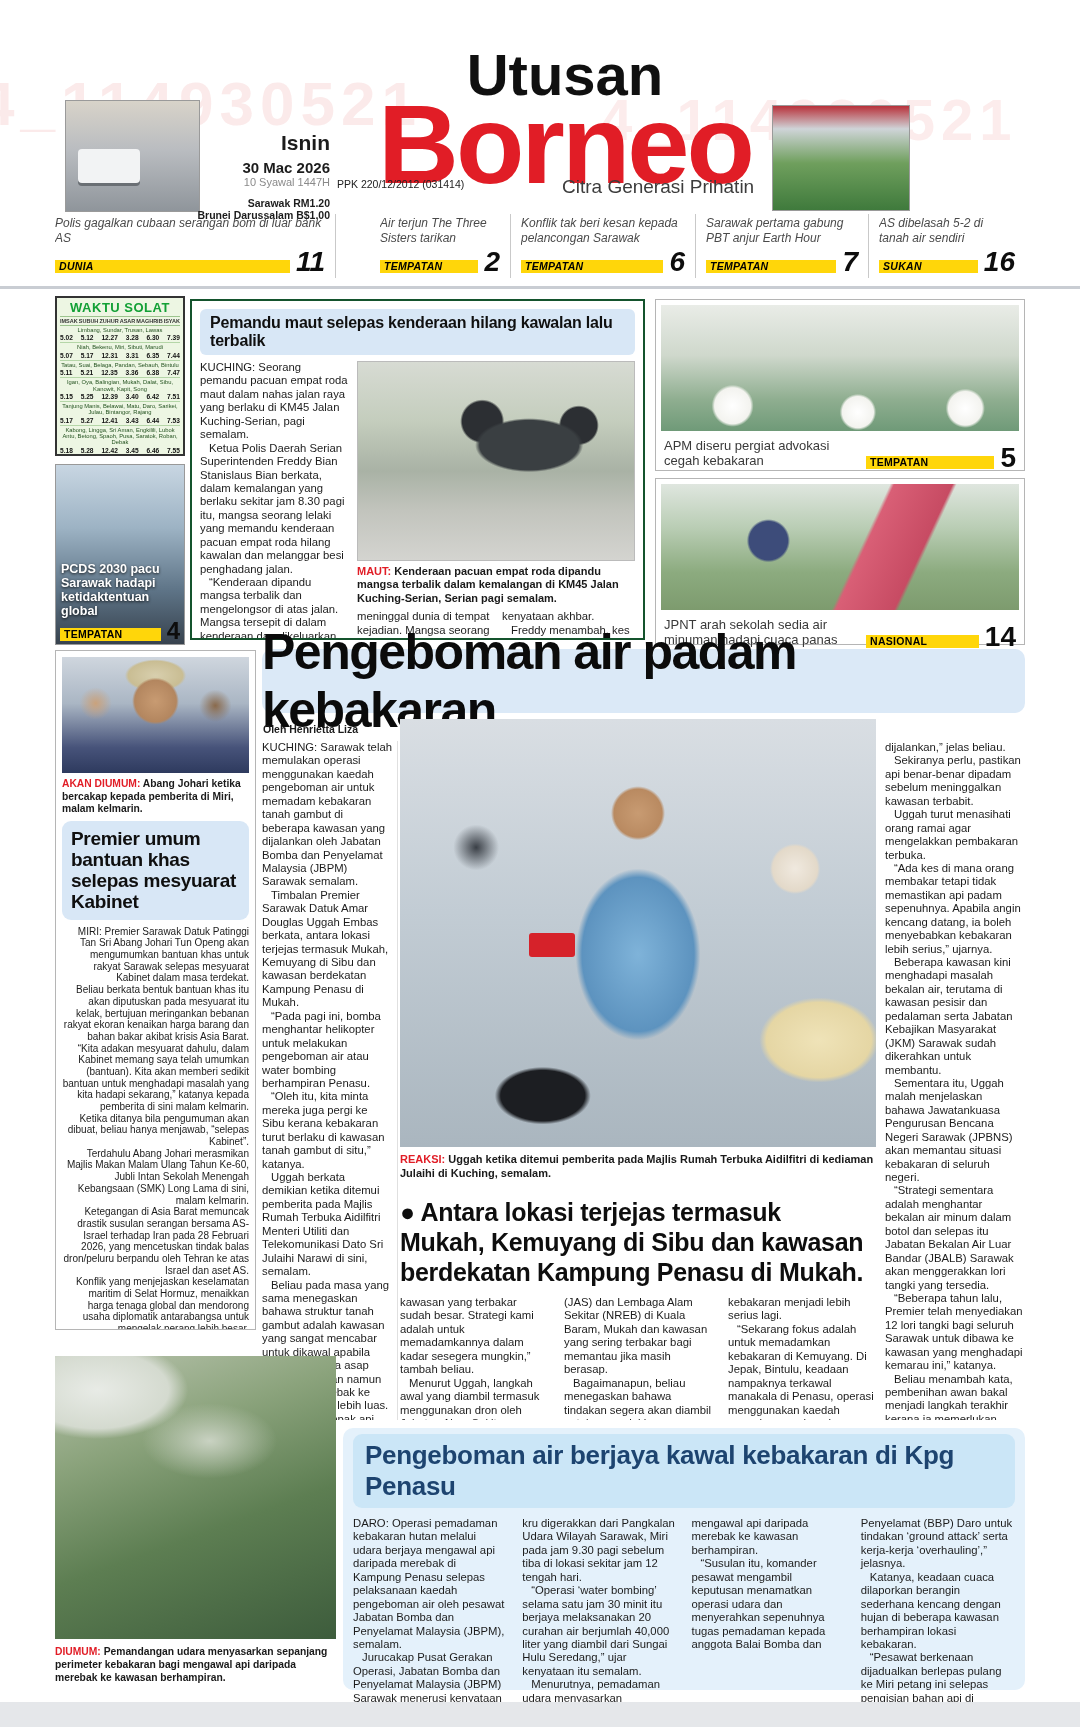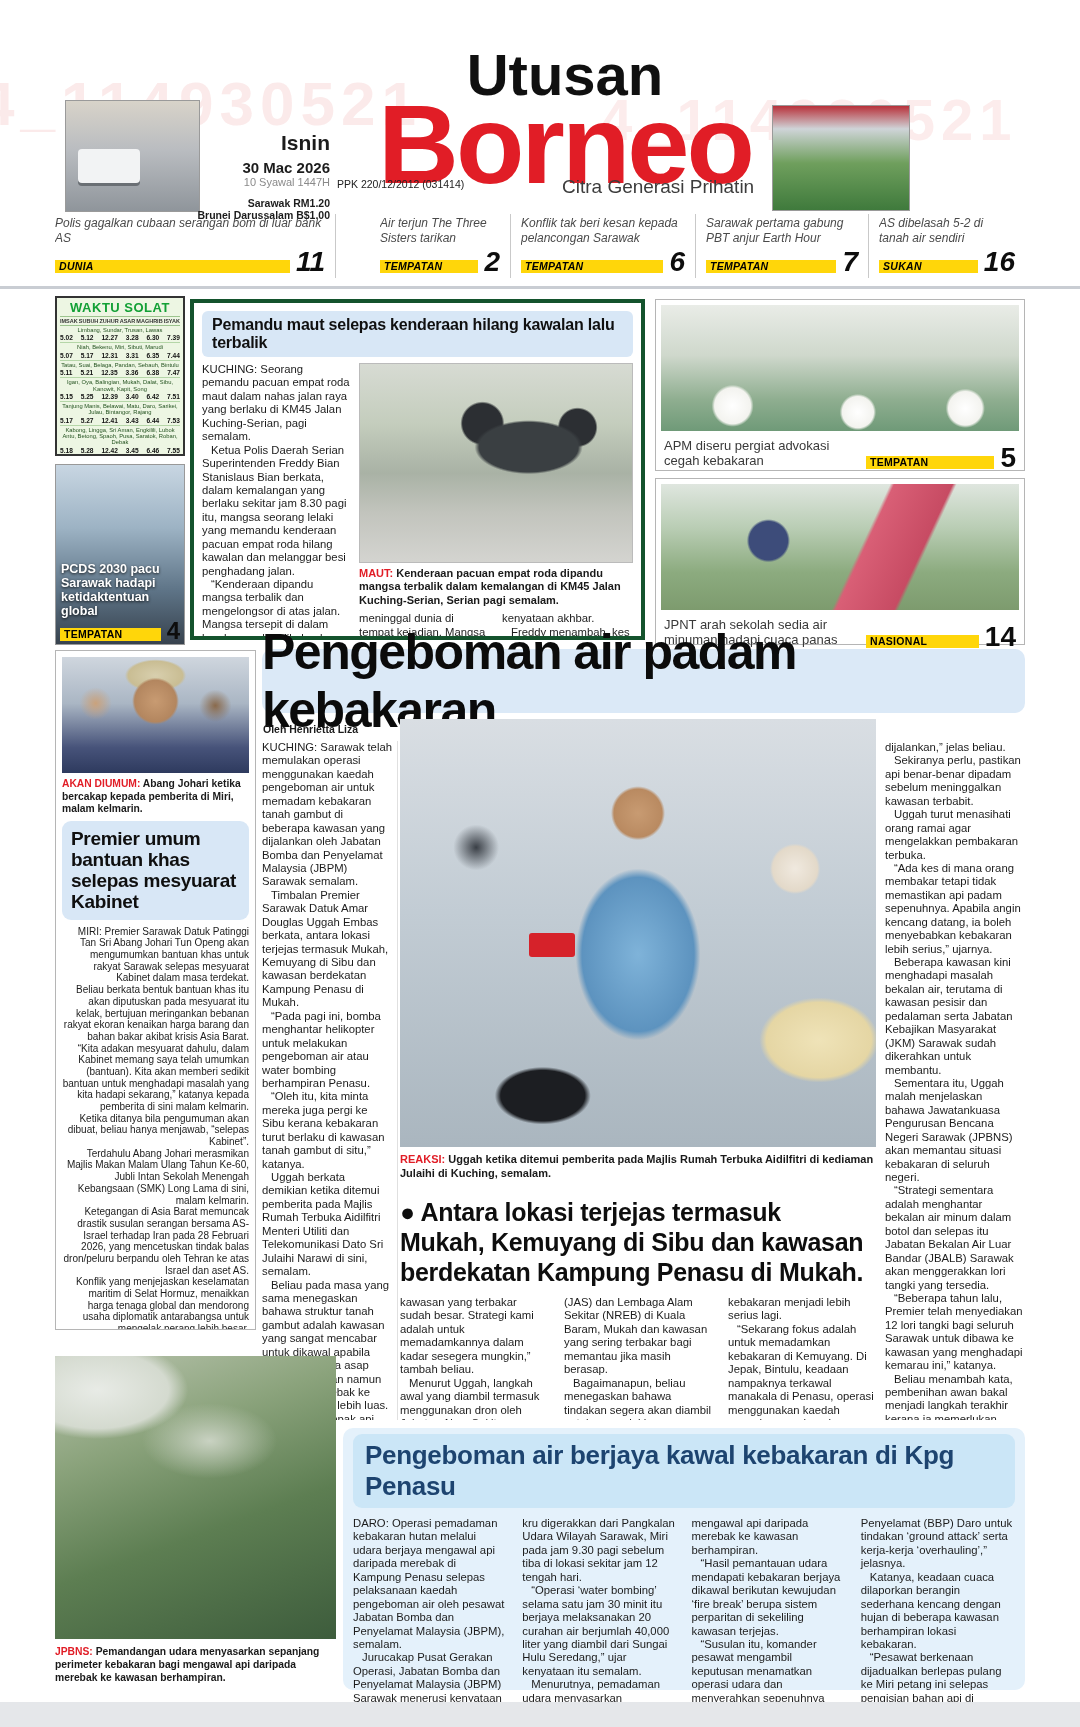--- a/index.html
+++ b/index.html
@@ -49,21 +49,21 @@
   .prow-times{display:flex;justify-content:space-between;font-weight:700;font-size:6.6px;color:#111;
               border-bottom:1px solid #b5d6a8;padding:1px 0;}
   
   .pcds{position:absolute;left:55px;top:464px;width:130px;height:181px;border:1px solid #999;box-sizing:border-box;
     background:linear-gradient(180deg,#c8d6e2 0%,#9db3c4 35%,#5e7487 70%,#37424e 100%);}
   .pcds-text{position:absolute;bottom:26px;left:5px;right:5px;color:#fff;font-weight:800;font-size:12.5px;
              line-height:1.12;text-shadow:0 1px 3px rgba(0,0,0,.85);}
   .pcds-label{position:absolute;bottom:3px;left:4px;right:4px;display:flex;align-items:flex-end;}
   .pcds-label .pnum{font-size:24px;line-height:20px;}
   
-  .accident{position:absolute;left:190px;top:299px;width:455px;height:341px;border:4px solid #14532d;
+  .accident{position:absolute;left:190px;top:299px;width:455px;height:341px;border:2px solid #14532d;
             box-sizing:border-box;padding:8px;overflow:hidden;}
   .accident-headline{background:#d8e7f6;border-radius:6px;padding:5px 10px;font-size:16px;font-weight:800;
                      letter-spacing:-.2px;color:#101010;}
   .accident-body{display:flex;margin-top:6px;gap:9px;}
   .accident-col1{width:148px;font-size:11.3px;line-height:1.19;overflow:hidden;height:290px;}
   .accident-right{flex:1;}
   .accident-photo{height:200px;border:1px solid #bbb;box-sizing:border-box;background:
      radial-gradient(ellipse 90px 45px at 62% 42%, #3a3f42 0%, #3a3f42 55%, transparent 60%),
      radial-gradient(circle 22px at 45% 30%, #2c2f33 0%, #2c2f33 90%, transparent 100%),
      radial-gradient(circle 20px at 80% 32%, #2c2f33 0%, #2c2f33 90%, transparent 100%),
@@ -389,38 +389,37 @@
       <p>“Ada kes di mana orang membakar tetapi tidak memastikan api padam sepenuhnya. Apabila angin kencang datang, ia boleh menyebabkan kebakaran lebih serius,” ujarnya.</p>
       <p>Beberapa kawasan kini menghadapi masalah bekalan air, terutama di kawasan pesisir dan pedalaman serta Jabatan Kebajikan Masyarakat (JKM) Sarawak sudah dikerahkan untuk membantu.</p>
       <p>Sementara itu, Uggah malah menjelaskan bahawa Jawatankuasa Pengurusan Bencana Negeri Sarawak (JPBNS) akan memantau situasi kebakaran di seluruh negeri.</p>
       <p>“Strategi sementara adalah menghantar bekalan air minum dalam botol dan selepas itu Jabatan Bekalan Air Luar Bandar (JBALB) Sarawak akan menggerakkan lori tangki yang tersedia.</p>
       <p>“Beberapa tahun lalu, Premier telah menyediakan 12 lori tangki bagi seluruh Sarawak untuk dibawa ke kawasan yang menghadapi kemarau ini,” katanya.</p>
       <p>Beliau menambah kata, pembenihan awan bakal menjadi langkah terakhir kerana ia memerlukan kehadiran awan.</p>
     </div>
 
   <div class="bottom-photo"></div>
   <div class="caption bottom-caption">
-    <span class="cap-label">JPBNS:</span>
+    <span class="cap-label">DIUMUM:</span>
     <span>Pemandangan udara menyasarkan sepanjang perimeter kebakaran bagi mengawal api daripada merebak ke kawasan berhampiran.</span>
   </div>
   <div class="bottom-panel">
     <div class="bottom-headline">Pengeboman air berjaya kawal kebakaran di Kpg Penasu</div>
     <div class="bottom-cols">
       <div class="body">
           <p>DARO: Operasi pemadaman kebakaran hutan melalui udara berjaya mengawal api daripada merebak di Kampung Penasu selepas pelaksanaan kaedah pengeboman air oleh pesawat Jabatan Bomba dan Penyelamat Malaysia (JBPM), semalam.</p>
           <p>Jurucakap Pusat Gerakan Operasi, Jabatan Bomba dan Penyelamat Malaysia (JBPM) Sarawak menerusi kenyataan memaklumkan, pesawat Mi-171 milik JBPM bersama 12</p>
         </div>
       <div class="body">
           <p>kru digerakkan dari Pangkalan Udara Wilayah Sarawak, Miri pada jam 9.30 pagi sebelum tiba di lokasi sekitar jam 12 tengah hari.</p>
           <p>“Operasi ‘water bombing’ selama satu jam 30 minit itu berjaya melaksanakan 20 curahan air berjumlah 40,000 liter yang diambil dari Sungai Hulu Seredang,” ujar kenyataan itu semalam.</p>
           <p>Menurutnya, pemadaman udara menyasarkan sepanjang perimeter kebakaran bagi</p>
         </div>
       <div class="body">
           <p>mengawal api daripada merebak ke kawasan berhampiran.</p>
-          <p>“Hasil pemantauan udara mendapati kebakaran berjaya dikawal berikutan kewujudan ‘fire break’ berupa sistem perparitan di sekeliling kawasan terjejas.</p>
           <p>“Susulan itu, komander pesawat mengambil keputusan menamatkan operasi udara dan menyerahkan sepenuhnya tugas pemadaman kepada anggota Balai Bomba dan</p>
         </div>
       <div class="body">
           <p>Penyelamat (BBP) Daro untuk tindakan ‘ground attack’ serta kerja-kerja ‘overhauling’,” jelasnya.</p>
           <p>Katanya, keadaan cuaca dilaporkan berangin sederhana kencang dengan hujan di beberapa kawasan berhampiran lokasi kebakaran.</p>
           <p>“Pesawat berkenaan dijadualkan berlepas pulang ke Miri petang ini selepas pengisian bahan api di Lapangan Terbang Sibu,” ujarnya.</p>
         </div>
     </div>
   </div>
 

